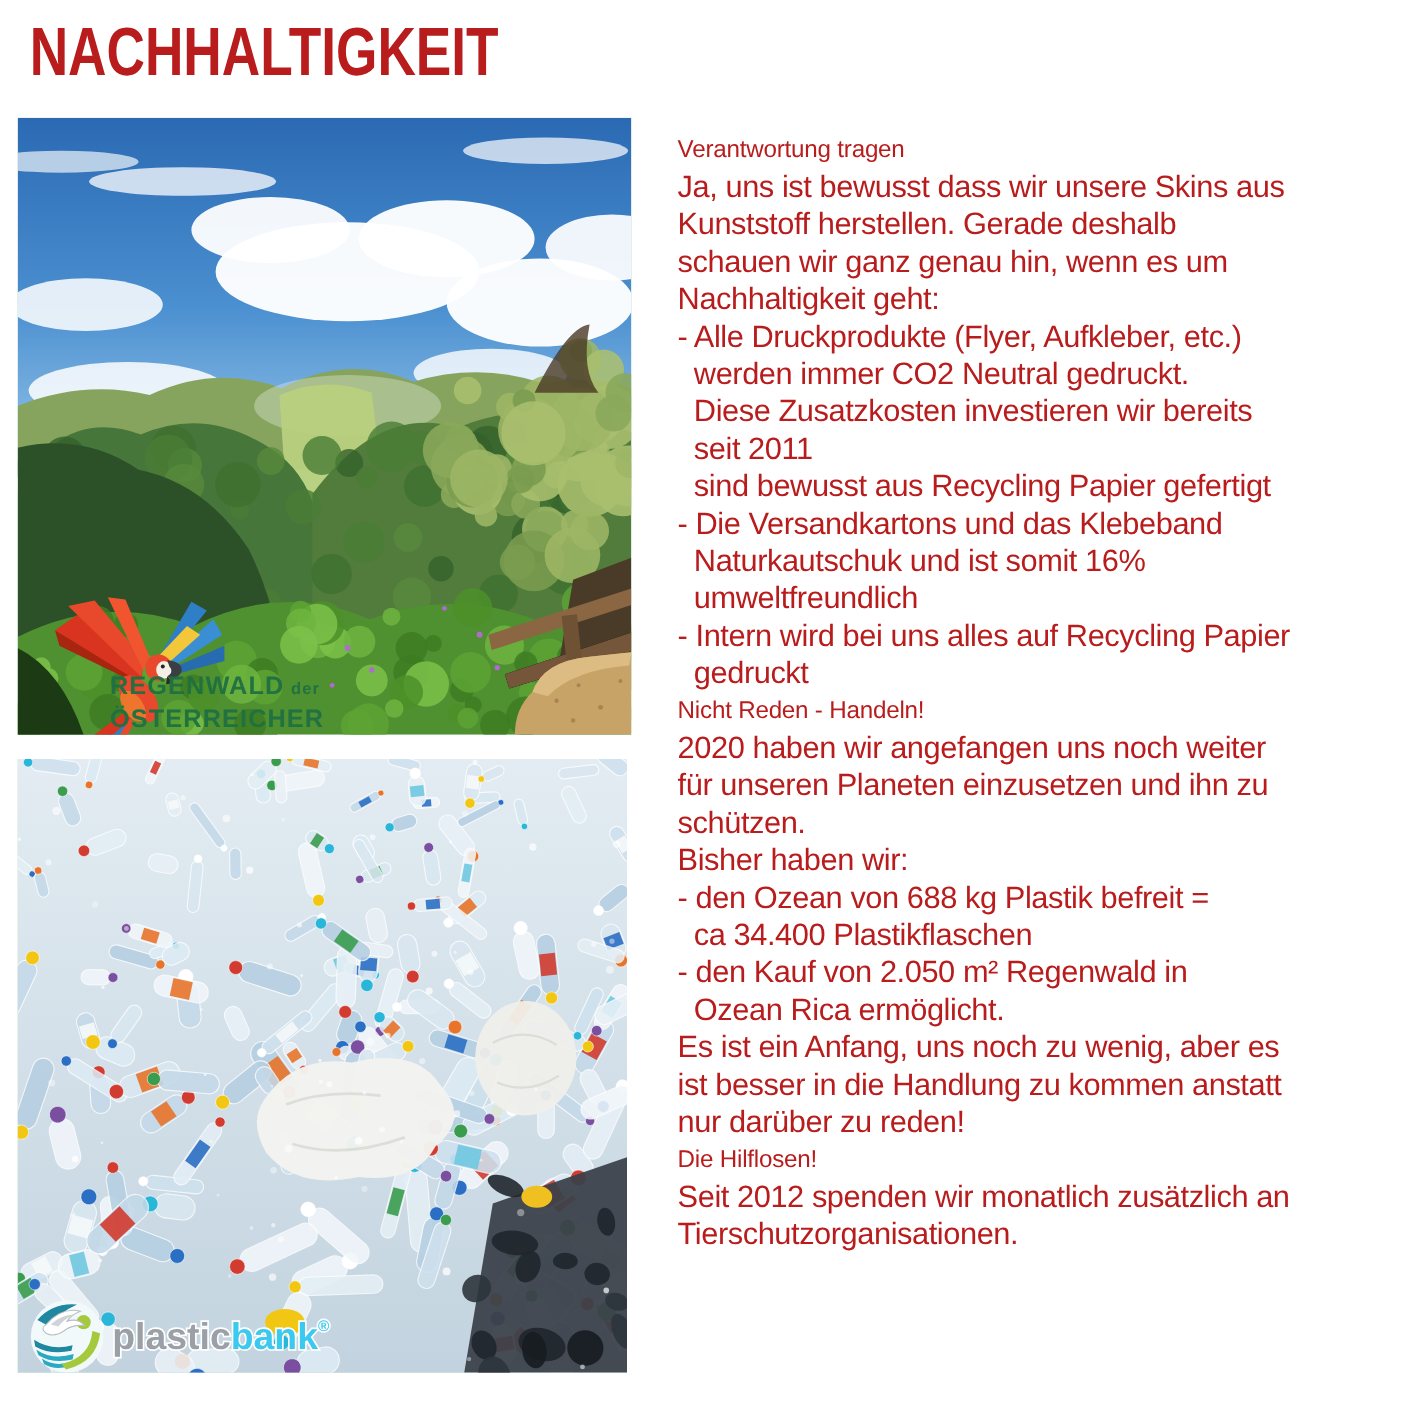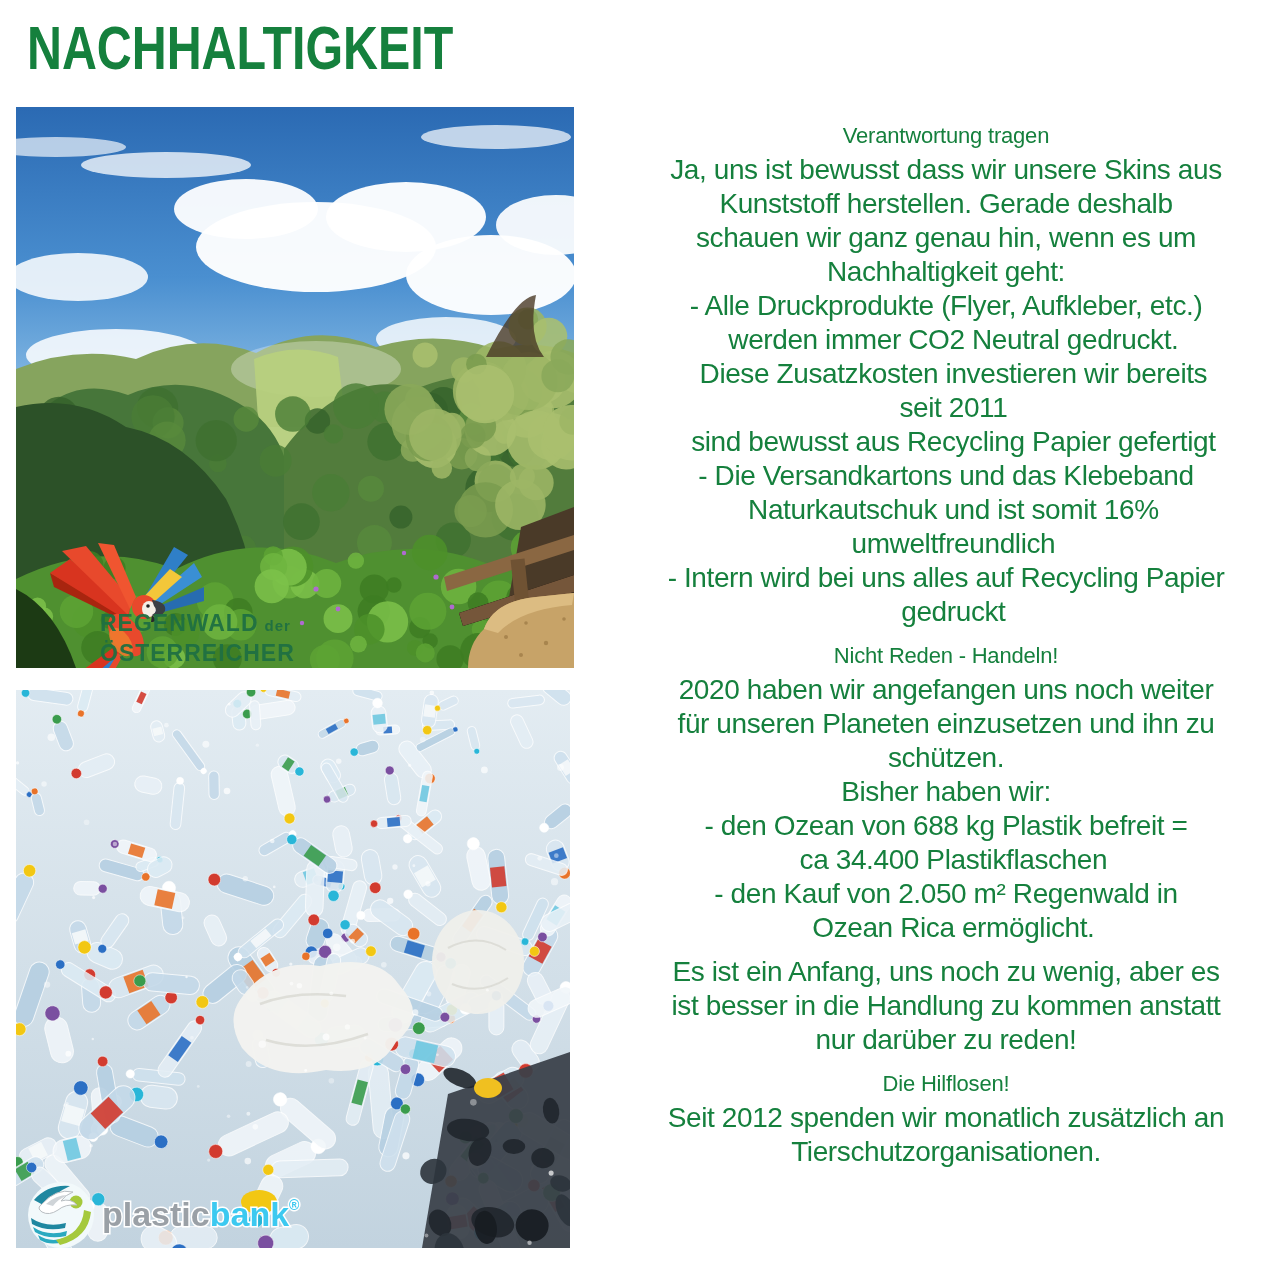--- a/index.html
+++ b/index.html
@@ -1,25 +1,25 @@
 <!DOCTYPE html>
 <html><head>
 <meta charset="utf-8">
 <style>
   html,body{margin:0;padding:0;background:#fff;}
   .page{position:relative;width:1280px;height:1280px;background:#ffffff;overflow:hidden;
-        font-family:"Liberation Sans",sans-serif;color:#15803d;text-align:center;}
+        font-family:"Liberation Sans",sans-serif;color:#b91c1c;}
   .title{position:absolute;left:27px;top:12px;margin:0;font-size:62px;font-weight:700;
          white-space:nowrap;transform:scaleX(.78);transform-origin:left top;letter-spacing:0;}
   .fig{position:absolute;left:16px;margin:0;overflow:hidden;background:#cde0d2;}
   .fig.rain{top:107px;width:558px;height:561px;}
   .fig.plastic{top:690px;width:554px;height:558px;}
   .fig svg{display:block;width:100%;height:100%;}
   .textcol{position:absolute;left:616px;top:119px;width:660px;}
-  .section + .section{margin-top:10px;}
+  .section + .section{margin-top:0;}
   .line{font-size:28px;line-height:34px;letter-spacing:-0.4px;white-space:pre;}
   .line.heading{font-weight:400;font-size:22px;letter-spacing:-0.2px;}
   .rf-logo-text{font-weight:700;letter-spacing:1px;opacity:.95;}
   .pb-text{font-weight:700;paint-order:stroke;stroke:#ffffff;stroke-width:3px;}
 </style>
 </head>
 <body>
 
 <div class="page">
 

